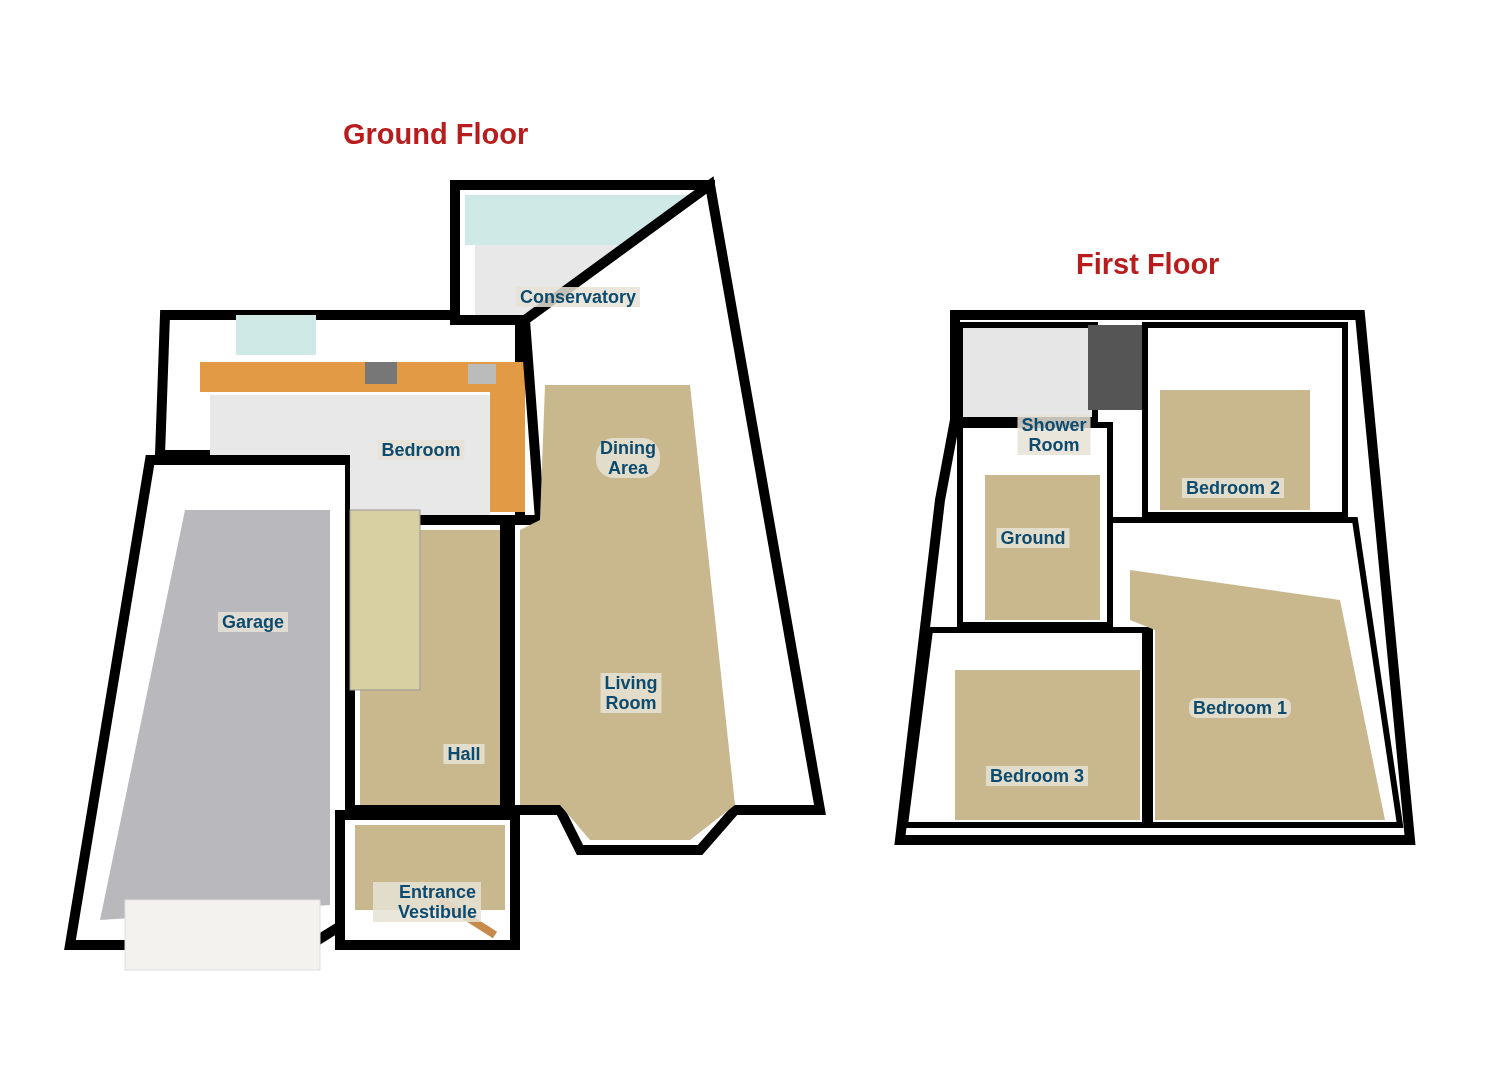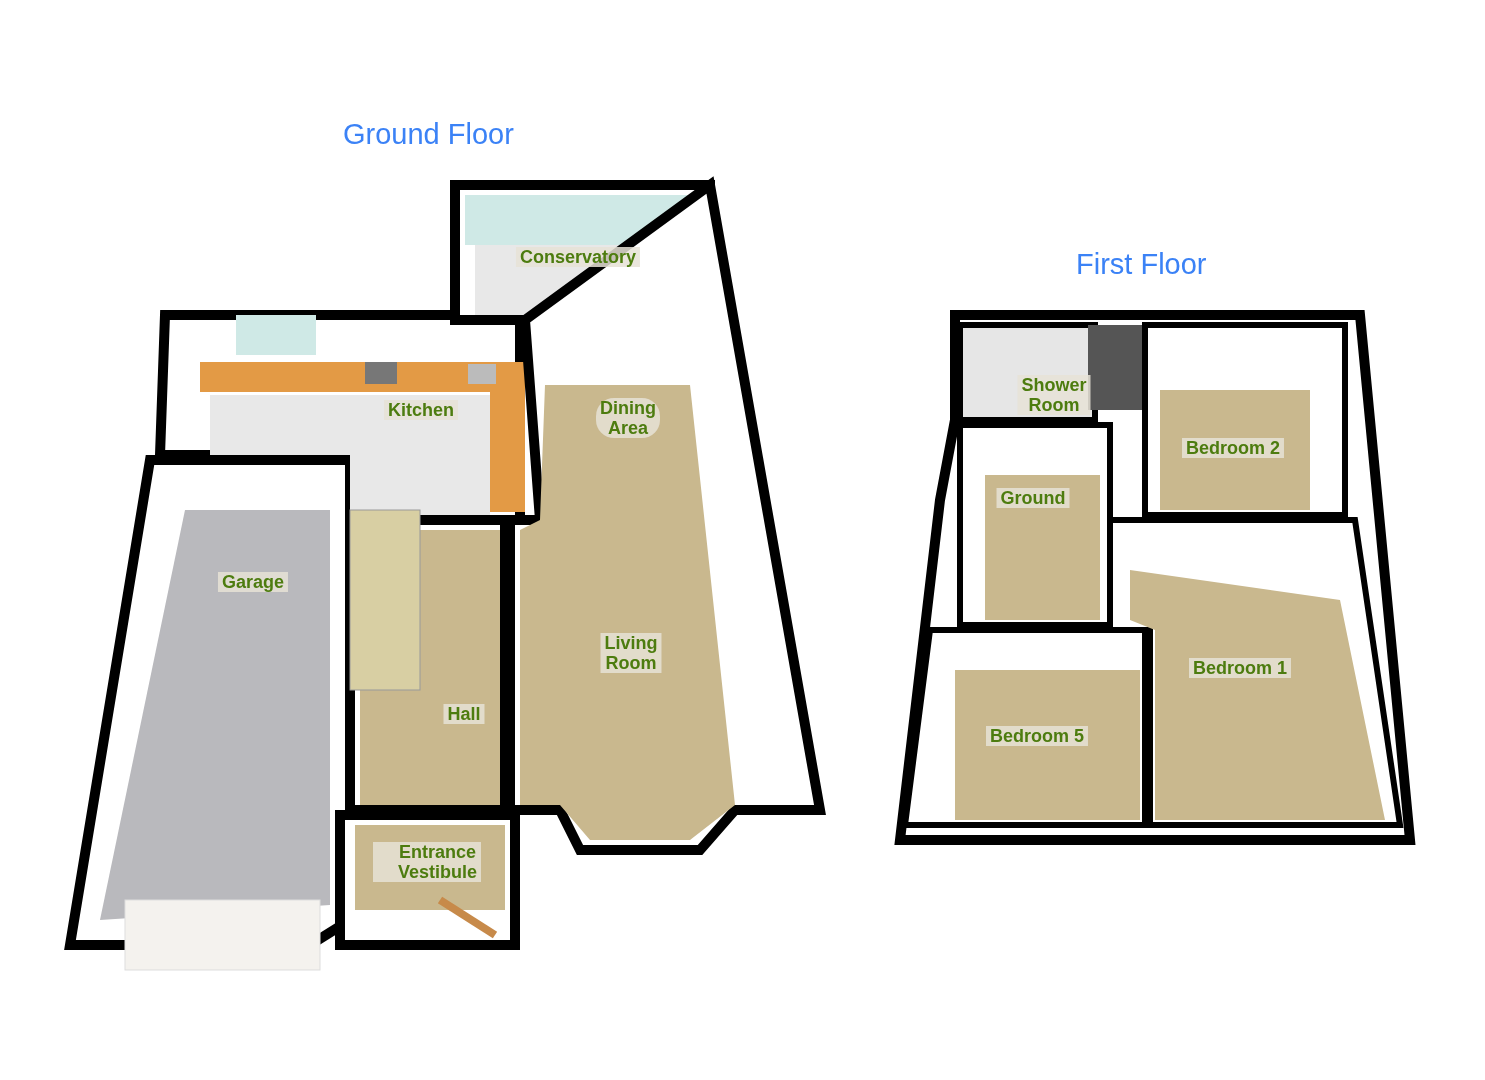--- a/index.html
+++ b/index.html
@@ -1,19 +1,19 @@
 <!DOCTYPE html>
 <html><head>
 <meta charset="utf-8">
 <style>
   html, body { margin:0; padding:0; background:#ffffff; }
   body { width:1485px; height:1080px; position:relative; overflow:hidden; font-family:"Liberation Sans", sans-serif; }
-  .floor-title { position:absolute; font-weight:normal; font-size:29px; color:#3b82f6; font-family:"Liberation Sans", sans-serif; }
+  .floor-title { position:absolute; font-weight:bold; font-size:29px; color:#b91c1c; font-family:"Liberation Sans", sans-serif; }
   svg.plan { position:absolute; left:0; top:0; }
-  .label { position:absolute; background:rgba(230,226,214,0.85); color:#4d7c0f; font-weight:bold; font-size:18px; line-height:20px; padding:0 4px; text-align:center; transform:translate(-50%,-50%); white-space:nowrap; font-family:"Liberation Sans", sans-serif; }
+  .label { position:absolute; background:rgba(230,226,214,0.85); color:#0c4a6e; font-weight:bold; font-size:18px; line-height:20px; padding:0 4px; text-align:center; transform:translate(-50%,-50%); white-space:nowrap; font-family:"Liberation Sans", sans-serif;margin-top:40px; }
 </style>
 </head>
 <body>
 
 <div class="floor-title" style="left:343px; top:118px;">Ground Floor</div>
 <div class="floor-title" style="left:1076px; top:248px;">First Floor</div>
 
 <svg class="plan" width="1485" height="1080" viewBox="0 0 1485 1080">
 
   <g>
@@ -61,28 +61,28 @@
 
     <polygon points="1110,520 1355,520 1400,825 1150,825 1150,630 1110,630" fill="#ffffff" stroke="#000" stroke-width="6"></polygon>
     <polygon points="1130,570 1340,600 1385,820 1155,820 1155,630 1130,620" fill="#c9b88e"></polygon>
 
     <polygon points="930,630 1145,630 1145,825 905,825" fill="#ffffff" stroke="#000" stroke-width="6"></polygon>
     <rect x="955" y="670" width="185" height="150" fill="#c9b88e"></rect>
   </g>
 </svg>
 
 <div class="label" style="left:578px; top:257px;">Conservatory</div>
-<div class="label" style="left:421px; top:410px;">Kitchen</div>
+<div class="label" style="left:421px; top:410px;">Bedroom</div>
 <div class="label" style="left:628px; top:418px; white-space:pre;border-radius:18px;">Dining
 Area</div>
 <div class="label" style="left:253px; top:582px;">Garage</div>
 <div class="label" style="left:631px; top:653px; white-space:pre;">Living
 Room</div>
 <div class="label" style="left:464px; top:714px;text-align:right;">Hall</div>
 <div class="label" style="left:427px; top:862px; white-space:pre;padding-left:25px;">Entrance
 Vestibule</div>
 
 <div class="label" style="left:1054px; top:395px; white-space:pre;">Shower
 Room</div>
 <div class="label" style="left:1233px; top:448px;">Bedroom 2</div>
 <div class="label" style="left:1033px; top:498px;">Ground</div>
-<div class="label" style="left:1240px; top:668px;">Bedroom 1</div>
-<div class="label" style="left:1037px; top:736px;">Bedroom 5</div>
+<div class="label" style="left:1240px; top:668px;border-radius:8px;">Bedroom 1</div>
+<div class="label" style="left:1037px; top:736px;">Bedroom 3</div>
 
 </body></html>

